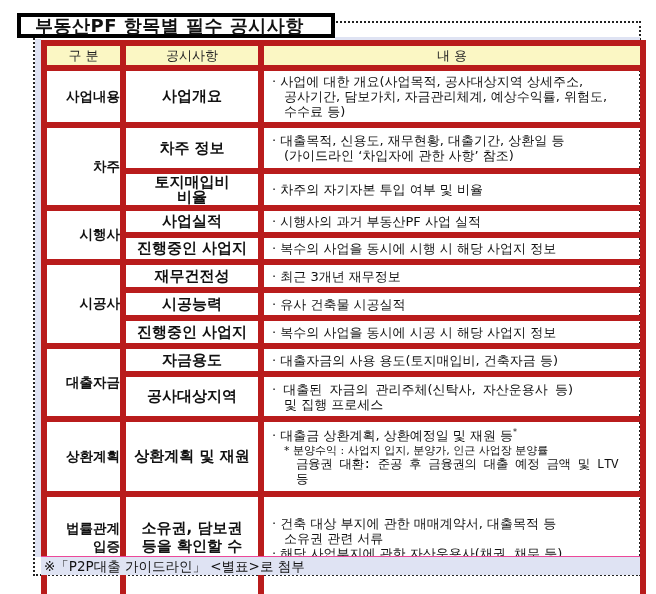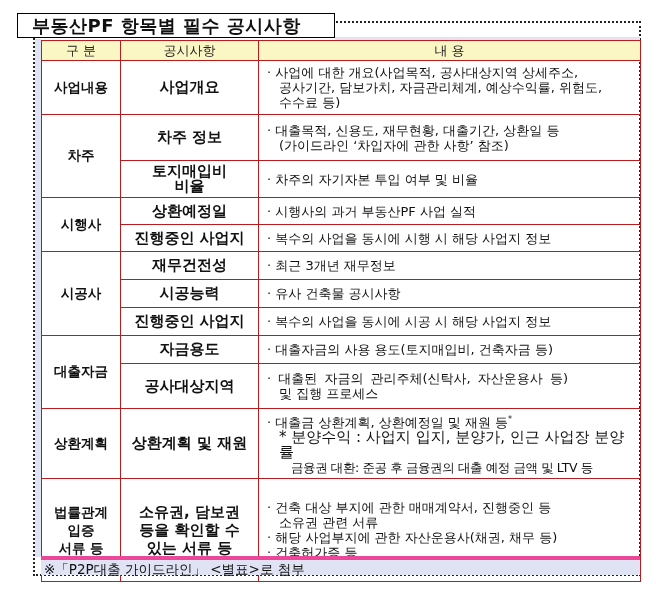--- a/index.html
+++ b/index.html
@@ -2,36 +2,36 @@
 <html><head>
 <meta charset="utf-8">
 <style>
   html, body { margin:0; padding:0; background:#ffffff; }
   body { width:656px; height:594px; position:relative; overflow:hidden;
          font-family: "DejaVu Sans", "Liberation Sans", sans-serif; color:#111; }
   .frame { position:absolute; left:33px; top:21px; width:608px; height:555px;
            border:2px dotted #222; border-left-width:2px; box-sizing:border-box; background:#fff; }
   .side-stripe { position:absolute; left:35px; top:39px; width:6px; height:518px; background:#dfe3f3; }
   .title-box { position:absolute; left:17px; top:13px; width:318px; height:25px;
-               border:1px solid #000000; background:#fff; box-sizing:border-box;
+               border:4px solid #000000; background:#fff; box-sizing:border-box;
                display:flex; align-items:center; padding-left:14px;
                font-weight:bold; font-size:18px; letter-spacing:0.5px; z-index:3; }
   .top-stripe { position:absolute; left:335px; top:37px; width:305px; height:3px; background:#dfe3f3; }
   table.main { position:absolute; left:41px; top:40px; width:599px; border-collapse:collapse;
                table-layout:fixed; font-size:13px; }
-  table.main td, table.main th { border:1px solid #b91c1c; padding:0; vertical-align:middle; }
+  table.main td, table.main th { border:6px solid #b91c1c; padding:0; vertical-align:middle; }
   table.main th { background:#fbf7c4; font-weight:normal; height:19px; font-size:13px; text-align:center; color:#222; }
-  td.cat { text-align:center; font-weight:bold; font-size:13.5px; }
+  td.cat { text-align:right; font-weight:bold; font-size:13.5px; }
   td.item { text-align:center; font-weight:bold; font-size:15px; line-height:15px; }
   td.desc { padding:3px 6px 3px 8px !important; line-height:15px; font-size:13px;margin-left:20px; }
   .indent { padding-left:12px; }
-  .sub { padding-left:12px; font-size:15px; }
-  .sub2 { padding-left:24px; font-size:12.5px; }
+  .sub { padding-left:12px; font-size:11px; }
+  .sub2 { padding-left:24px; font-size:12.5px;font-family:Liberation Mono, monospace; }
   .note-row { position:absolute; left:41px; top:556px; width:599px; height:19px;
-              background:#dfe3f3; font-size:13.5px; line-height:19px; padding-left:3px; box-sizing:border-box; border-top:4px solid #ec4899; }
+              background:#dfe3f3; font-size:13.5px; line-height:19px; padding-left:3px; box-sizing:border-box; border-top:1px solid #ec4899; }
   sup { font-size:8px; }
 </style>
 </head>
 <body>
 
 <div class="frame"></div>
 <div class="side-stripe"></div>
 <div class="top-stripe"></div>
 <div class="title-box">부동산PF 항목별 필수 공시사항</div>
 
@@ -74,21 +74,21 @@
         <div>토지매입비</div>
         <div>비율</div>
       </td>
       <td class="desc">
         <div>· 차주의 자기자본 투입 여부 및 비율</div>
       </td>
     </tr>
 
     <tr style="height:27px">
       <td class="cat" rowspan="2">시행사</td>
-      <td class="item">상환예정일</td>
+      <td class="item">사업실적</td>
       <td class="desc">
         <div>· 시행사의 과거 부동산PF 사업 실적</div>
       </td>
     </tr>
 
     <tr style="height:27px">
       <td class="item">진행중인 사업지</td>
       <td class="desc">
         <div>· 복수의 사업을 동시에 시행 시 해당 사업지 정보</div>
       </td>
@@ -98,21 +98,21 @@
       <td class="cat" rowspan="3">시공사</td>
       <td class="item">재무건전성</td>
       <td class="desc">
         <div>· 최근 3개년 재무정보</div>
       </td>
     </tr>
 
     <tr style="height:28px">
       <td class="item">시공능력</td>
       <td class="desc">
-        <div>· 유사 건축물 공시사항</div>
+        <div>· 유사 건축물 시공실적</div>
       </td>
     </tr>
 
     <tr style="height:28px">
       <td class="item">진행중인 사업지</td>
       <td class="desc">
         <div>· 복수의 사업을 동시에 시공 시 해당 사업지 정보</div>
       </td>
     </tr>
 
@@ -147,21 +147,21 @@
         <div>법률관계</div>
         <div>입증</div>
         <div>서류 등</div>
       </td>
       <td class="item" style="line-height:18px">
         <div>소유권, 담보권</div>
         <div>등을 확인할 수</div>
         <div>있는 서류 등</div>
       </td>
       <td class="desc">
-        <div>· 건축 대상 부지에 관한 매매계약서, 진행중인 등</div>
+        <div>· 건축 대상 부지에 관한 매매계약서, 대출목적 등</div>
         <div class="indent">소유권 관련 서류</div>
         <div>· 해당 사업부지에 관한 자산운용사(채권, 채무 등)</div>
         <div>· 건축허가증 등</div>
       </td>
     </tr>
   </tbody>
 </table>
 
 <div class="note-row">※「P2P대출 가이드라인」 &lt;별표&gt;로 첨부</div>
 

